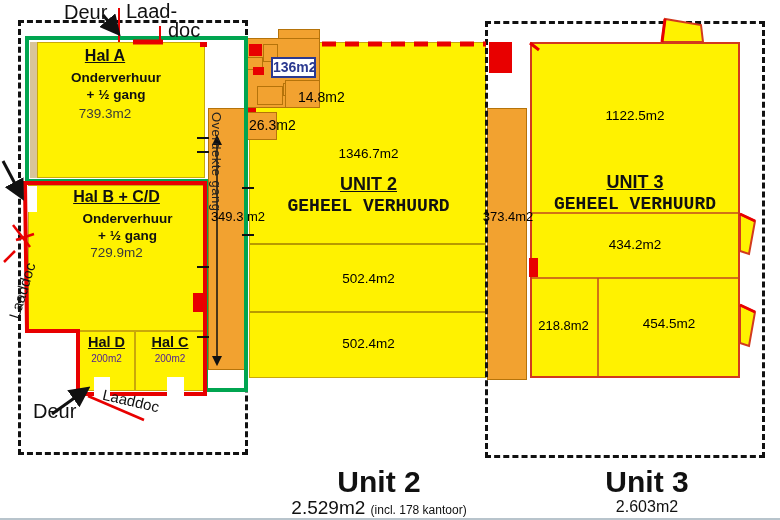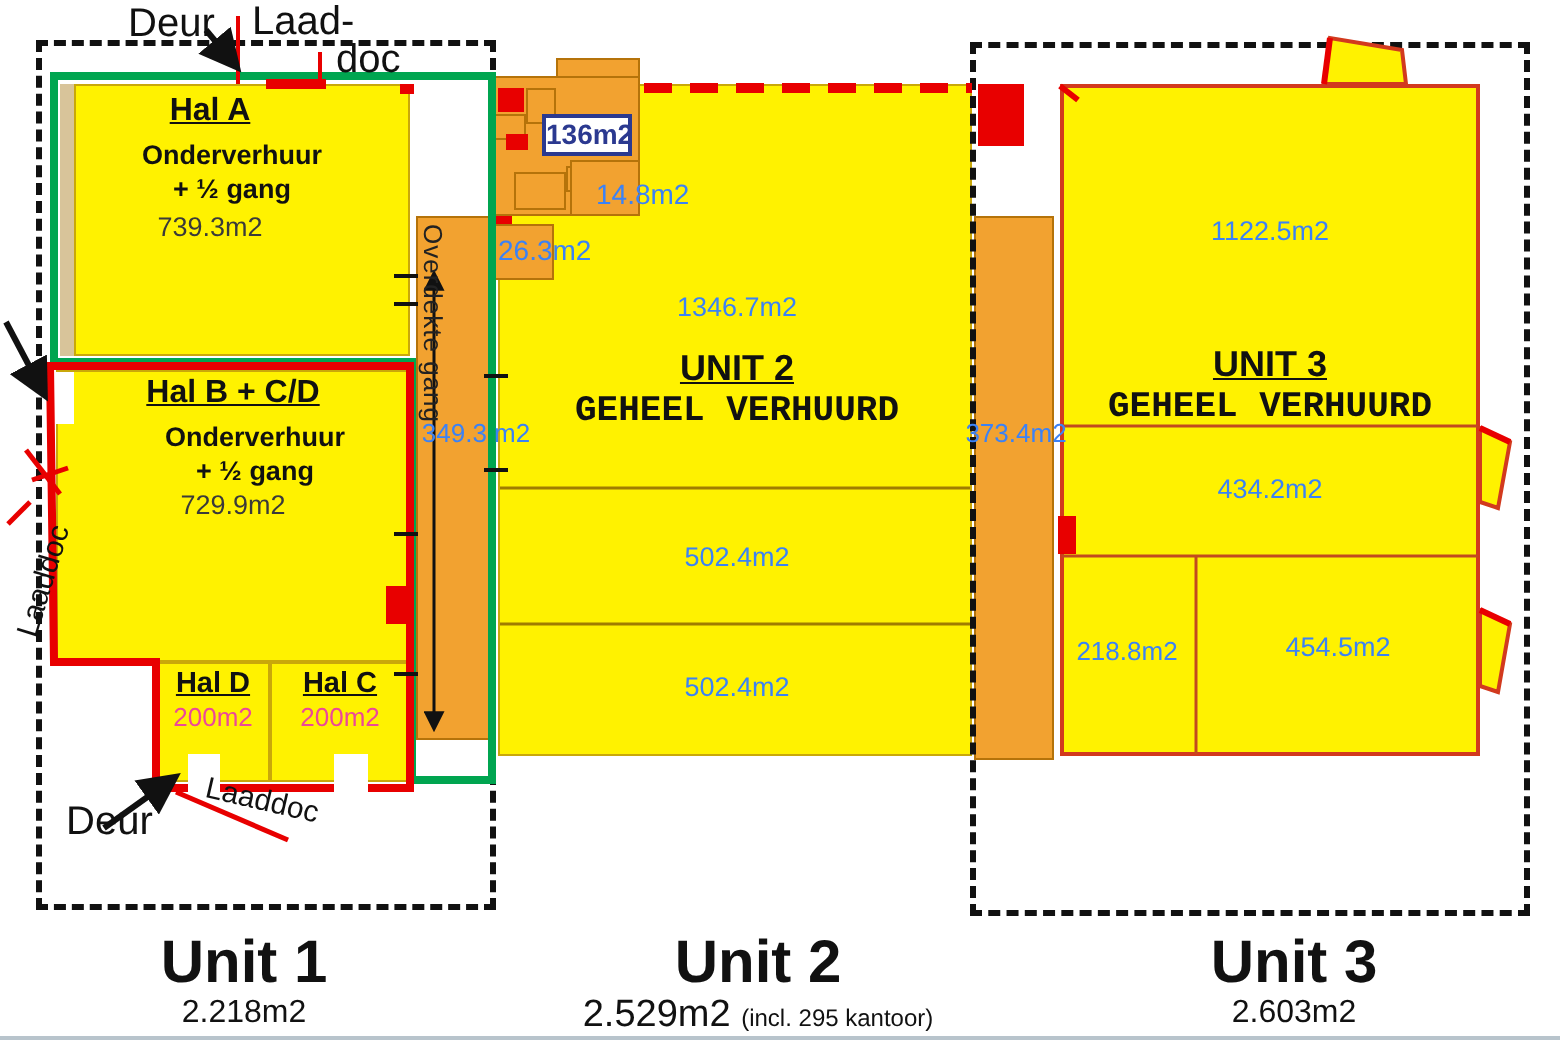--- a/index.html
+++ b/index.html
@@ -7,25 +7,25 @@
         font-family:"Liberation Sans","DejaVu Sans",sans-serif;color:#111;}
   .abs{position:absolute;}
   .fill-yellow{background:#FFF200;border:1px solid #C9A80A;box-sizing:border-box;}
   .fill-orange{background:#F2A230;border:1px solid #B5730A;box-sizing:border-box;}
   .fill-red{background:#E80000;}
   .dashed{border:3px dashed #111;box-sizing:border-box;background:transparent;}
   .ctr{text-align:center;}
   .room-title{font-weight:bold;text-decoration:underline;font-size:16px;line-height:20px;}
   .room-sub{font-weight:bold;font-size:13.5px;line-height:17px;padding-left:22px;}
   .room-area{font-size:13.5px;color:#3a3a3a;line-height:17px;text-align:center;}
-  .area-txt{font-size:13.5px;color:#3b82f6;}
+  .area-txt{font-size:13.5px;color:#000000;}
   .unit-big{font-weight:bold;text-decoration:underline;font-size:18px;line-height:21px;}
   .unit-status{font-weight:bold;font-size:18px;line-height:21px;font-family:Liberation Mono, monospace;}
   .small-room-title{font-weight:bold;text-decoration:underline;font-size:14.5px;line-height:18px;}
-  .small-room-area{font-size:13px;color:#ec4899;line-height:16px;}
+  .small-room-area{font-size:10px;color:#4c1d95;line-height:16px;}
   .foot-name{font-weight:bold;font-size:30px;line-height:32px;text-align:center;}
   .foot-area{font-size:16px;text-align:center;line-height:18px;}
   .annot{font-size:20px;color:#111;}
   svg{position:absolute;left:0;top:0;pointer-events:none;}
   .z1{z-index:1}.z2{z-index:2}.z3{z-index:3}.z4{z-index:4}.z5{z-index:5}.z6{z-index:6}
 </style>
 </head>
 <body>
 
 <div id="plan">
@@ -170,29 +170,25 @@
 
   <div class="abs z6 ctr area-txt" style="left:482px;top:209px;width:52px;font-size:13px;"><span>373.4m2</span></div>
 
   <div class="abs z5 ctr area-txt" style="left:530px;top:108px;width:210px;"><span>1122.5m2</span></div>
   <div class="abs z5 ctr unit-big" style="left:530px;top:172px;width:210px;"><span>UNIT 3</span></div>
   <div class="abs z5 ctr unit-status" style="left:530px;top:194px;width:210px;"><span>GEHEEL VERHUURD</span></div>
   <div class="abs z5 ctr area-txt" style="left:530px;top:237px;width:210px;"><span>434.2m2</span></div>
   <div class="abs z5 ctr area-txt" style="left:530px;top:318px;width:67px;font-size:13px;"><span>218.8m2</span></div>
   <div class="abs z5 ctr area-txt" style="left:598px;top:316px;width:142px;"><span>454.5m2</span></div>
 
-  <div class="abs z5" style="left:32px;top:466px;width:180px;">
-    <div class="foot-name">Unit 1</div>
-    <div class="foot-area">2.218m2</div>
-  </div>
   <div class="abs z5" style="left:269px;top:466px;width:220px;">
     <div class="foot-name">Unit 2</div>
     <div class="foot-area" style="font-size:19px;line-height:20px;">
       <span>2.529m2</span>
-      <span style="font-size:12px;">(incl. 295 kantoor)</span>
+      <span style="font-size:12px;">(incl. 178 kantoor)</span>
     </div>
   </div>
   <div class="abs z5" style="left:557px;top:466px;width:180px;">
     <div class="foot-name">Unit 3</div>
     <div class="foot-area">2.603m2</div>
   </div>
 
   <div class="abs z1" style="left:0;top:518px;width:780px;height:2px;background:#B8C4CC;"></div>
 </div>
 

